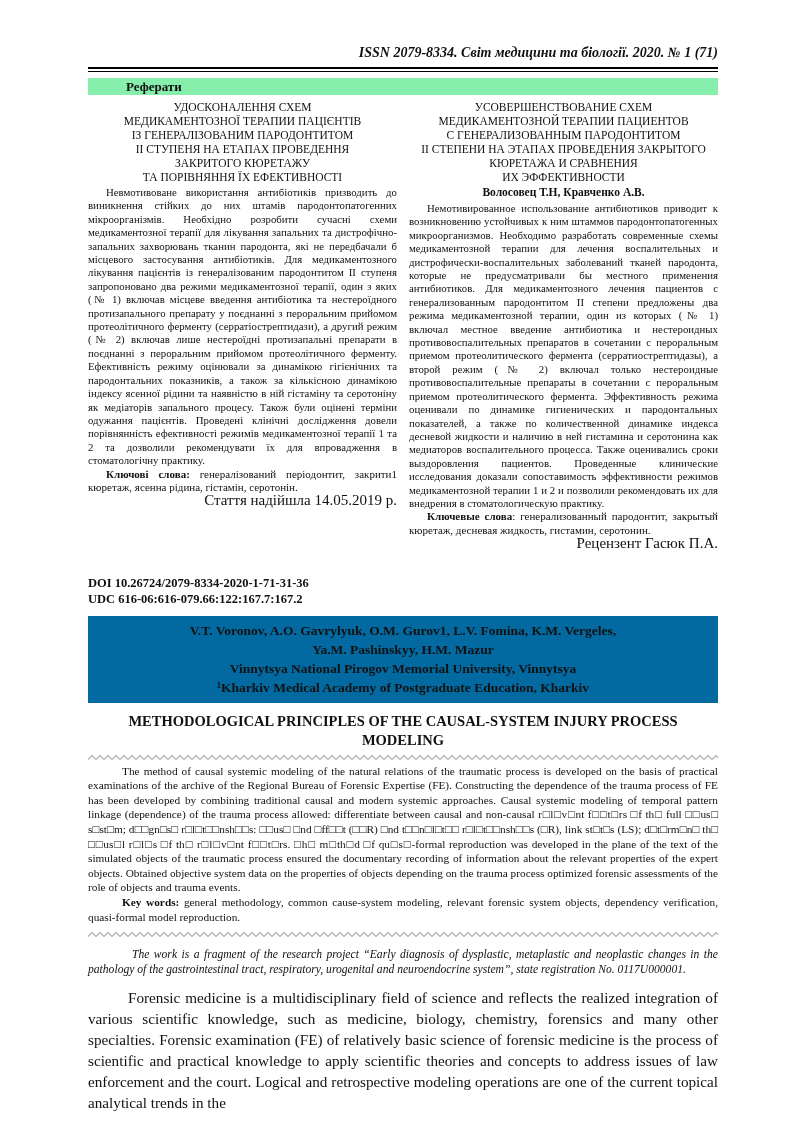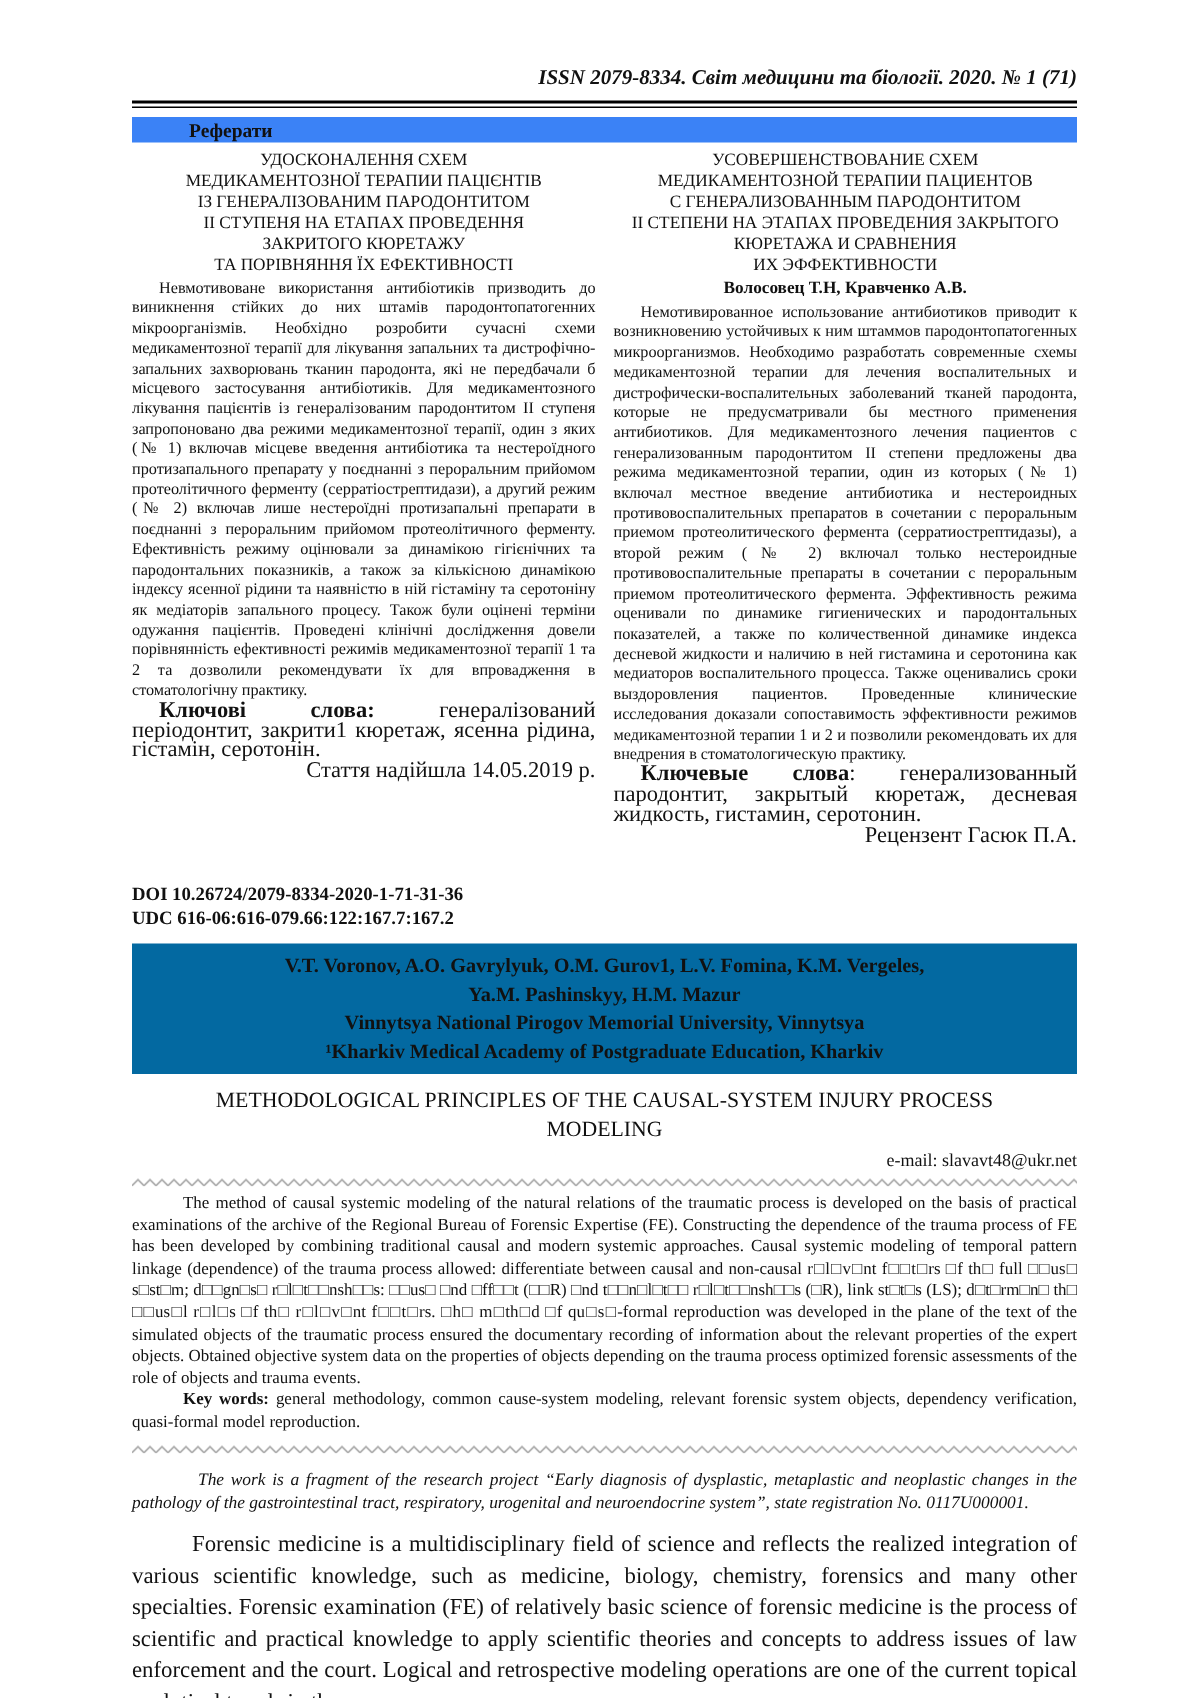--- a/index.html
+++ b/index.html
@@ -4,38 +4,38 @@
 <style>
   html,body{margin:0;padding:0;background:#ffffff;}
   .page{
     width:800px;height:1132px;box-sizing:border-box;
     padding:44px 82px 0 88px;overflow:hidden;background:#fff;
     font-family:"Liberation Serif", serif;color:#111;
   }
   
   .issn{font-size:14px;font-weight:bold;font-style:italic;text-align:right;line-height:18px;}
   .double-rule{margin-top:5px;height:2px;border-top:2.5px solid #000;border-bottom:1px solid #000;}
-  .section-bar{margin-top:6px;height:17px;background:#3b82f6;display:flex;align-items:center;}
+  .section-bar{margin-top:6px;height:17px;background:#86efac;display:flex;align-items:center;}
   .section-bar .label{font-size:13px;font-weight:bold;padding-left:38px;}
   
   .columns{display:flex;gap:12px;margin-top:5px;}
   .col{width:309px;}
   .col .title-line{font-size:11.5px;font-weight:normal;text-align:center;line-height:14px;}
   .col .authors{font-size:11.5px;font-weight:bold;text-align:center;line-height:15px;margin-top:1px;}
   .col .body{font-size:10.8px;line-height:13.4px;text-align:justify;text-indent:18px;margin-top:2px;}
-  .col .kw{font-size:15px;line-height:13.4px;text-align:justify;text-indent:18px;}
+  .col .kw{font-size:11px;line-height:13.4px;text-align:justify;text-indent:18px;}
   .col .tail{font-size:15px;line-height:13.4px;text-align:right;}
   b.inl{font-weight:bold;}
   
   .doi-block{margin-top:24px;font-size:12.5px;font-weight:bold;line-height:16px;}
   
   .authors-box{margin-top:9px;background:#0369a1;padding:5px 0 6px 0;text-align:center;}
   .authors-box .line{font-size:13.5px;font-weight:bold;line-height:19px;}
   
-  .article-title{margin-top:9px;font-size:14.5px;font-weight:normal;text-align:center;line-height:19px;padding:0 30px;}
+  .article-title{margin-top:9px;font-size:14.5px;font-weight:bold;text-align:center;line-height:19px;padding:0 30px;}
   .email{font-size:12px;text-align:right;line-height:15px;margin-top:3px;}
   .zigzag{margin-top:4px;display:block;}
   
   .abstract{margin-top:3px;font-size:11.3px;line-height:14.6px;text-align:justify;}
   .abstract p{margin:0;text-indent:34px;}
   .note{margin-top:9px;font-size:11.6px;font-style:italic;text-align:justify;line-height:15px;text-indent:44px;}
   .main-body{margin-top:10px;font-size:15.2px;line-height:21px;text-align:justify;text-indent:40px;}
 </style>
 </head>
 <body>
@@ -84,21 +84,20 @@
   </div>
 
   <div class="authors-box">
     <div class="line">V.T. Voronov, A.O. Gavrylyuk, O.M. Gurov1, L.V. Fomina, K.M. Vergeles,</div>
     <div class="line">Ya.M. Pashinskyy, H.M. Mazur</div>
     <div class="line">Vinnytsya National Pirogov Memorial University, Vinnytsya</div>
     <div class="line">¹Kharkiv Medical Academy of Postgraduate Education, Kharkiv</div>
   </div>
 
   <div class="article-title">METHODOLOGICAL PRINCIPLES OF THE CAUSAL-SYSTEM INJURY PROCESS MODELING</div>
-  <div class="email">e-mail: slavavt48@ukr.net</div>
 
   <svg class="zigzag" width="630" height="7" xmlns="http://www.w3.org/2000/svg">
     <defs>
       <pattern id="zz1" width="8" height="7" patternUnits="userSpaceOnUse">
         <path d="M0 5.5 L4 1.5 L8 5.5" fill="none" stroke="#adadad" stroke-width="1.2"></path>
       </pattern>
     </defs>
     <rect width="630" height="7" fill="url(#zz1)"></rect>
   </svg>
 

